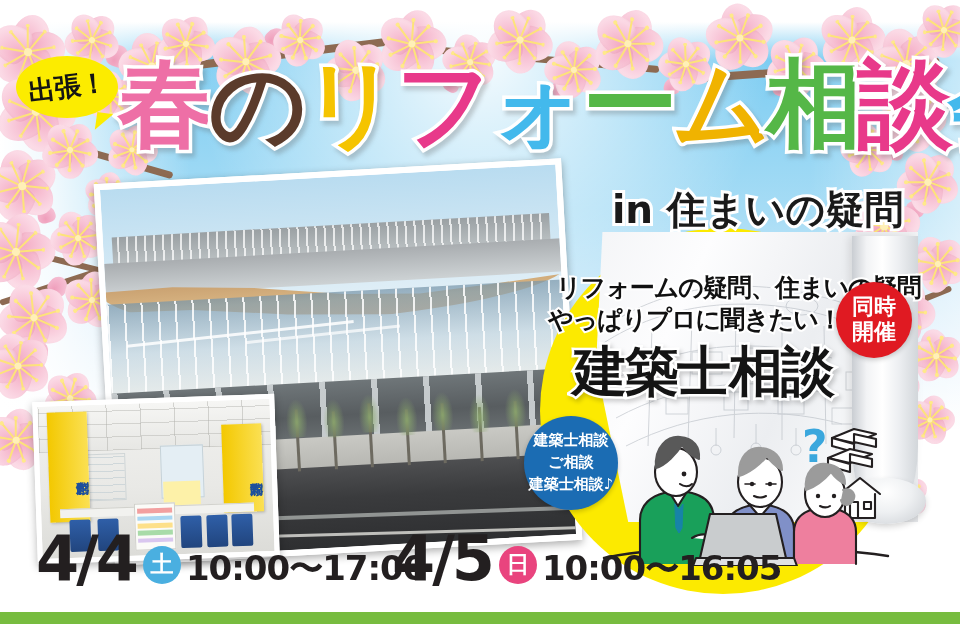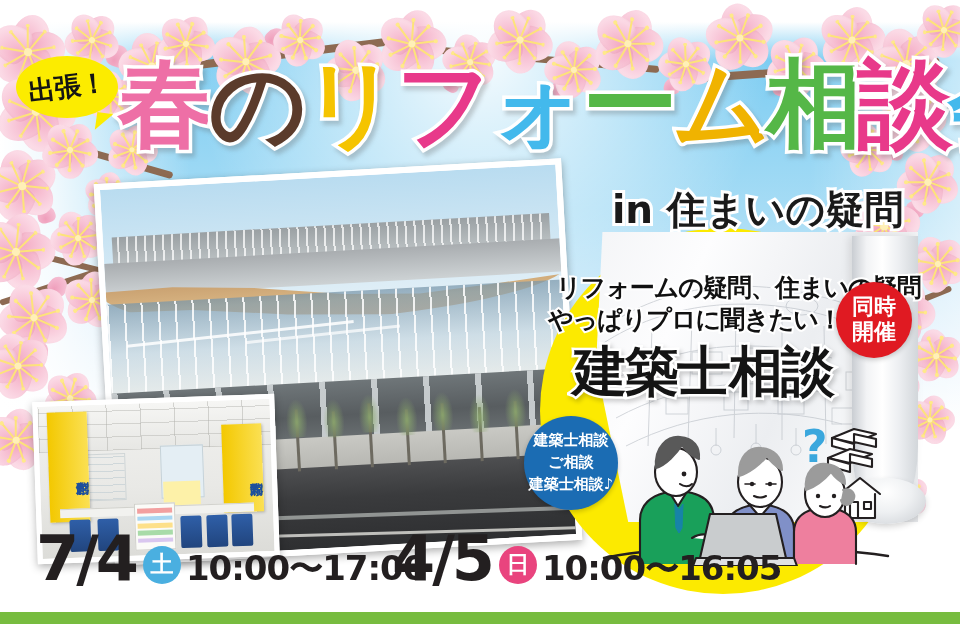--- a/index.html
+++ b/index.html
@@ -1121,21 +1121,21 @@
   <div class="venue">in 住まいの疑問</div>
 
   <div class="shucho">
     <div class="bub"></div>
       <div class="tail"></div>
     <div class="tx">出張！</div>
   </div>
 
   <div class="dates" id="dates-row">
       <div class="dgroup dg1">
-        <span class="dnum">7/4</span>
+        <span class="dnum">4/4</span>
         <span class="dow sat">土</span>
         <span class="dtime">10:00〜17:00</span>
       </div>
       <div class="dgroup dg2">
         <span class="dnum">4/5</span>
         <span class="dow sun">日</span>
         <span class="dtime">10:00〜16:05</span>
       </div>
     </div>
   <div class="greenbar"></div>

